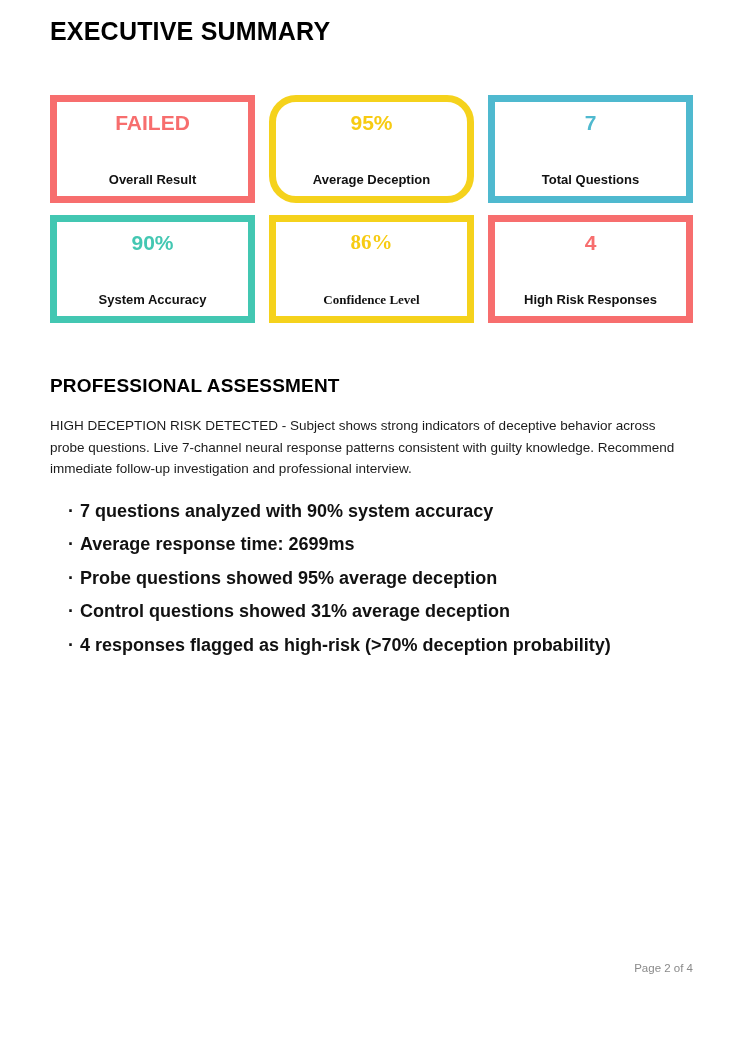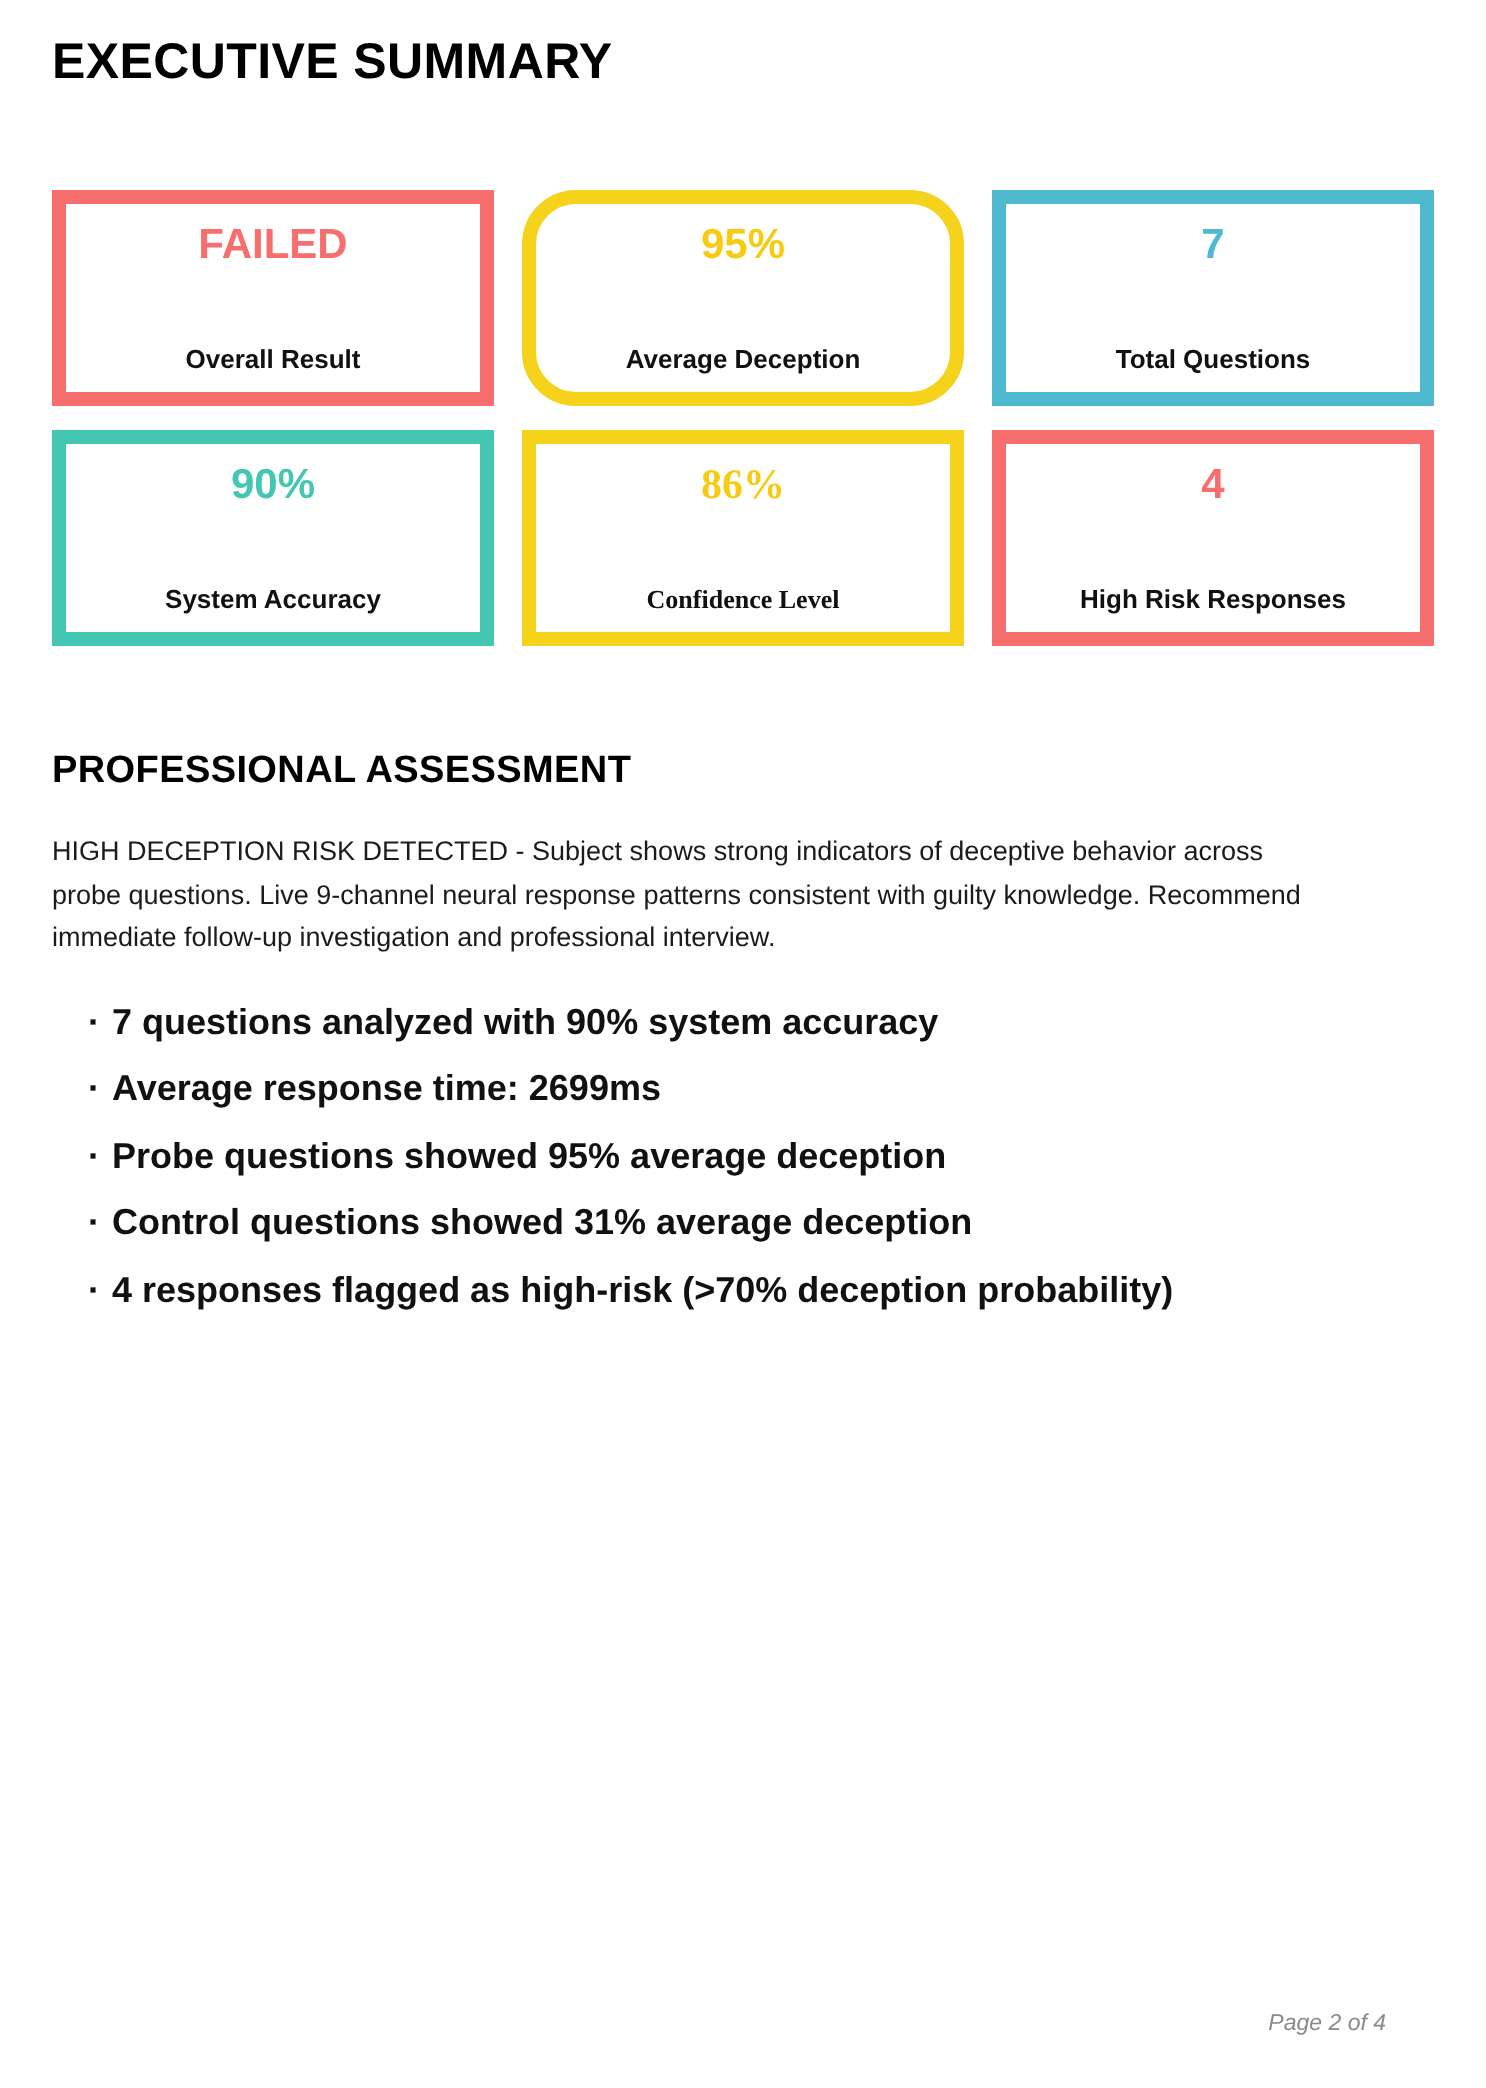--- a/index.html
+++ b/index.html
@@ -9,21 +9,21 @@
   }
   body {
     width: 743px;
     height: 1044px;
     position: relative;
     font-family: "Liberation Sans", sans-serif;
     color: #111111;
     overflow: hidden;
   }
   .content {
-    padding: 0 26px;
+    padding: 0 50px;
   }
   .page-title {
     margin: 0;
     padding-top: 17px;
     font-size: 25px;
     font-weight: bold;
     color: #000000;
     letter-spacing: 0.2px;
   }
   .stats-grid {
@@ -88,24 +88,23 @@
     margin-bottom: 15.5px;
     white-space: nowrap;
   }
   .bullet-glyph {
     display: inline-block;
     margin-right: 6px;
   }
   .page-footer {
     position: absolute;
     right: 50px;
-    top: 1006px;
+    top: 962px;
     font-size: 11.5px;
     color: #8a8a8a;
-    font-style: italic;
   }
 </style>
 </head>
 <body>
 
 <div class="content">
 
   <h1 class="page-title">EXECUTIVE SUMMARY</h1>
 
   <div class="stats-grid">
@@ -129,21 +128,21 @@
       <div class="stat-value" style="color: rgb(247, 203, 18);">86%</div>
       <div class="stat-label">Confidence Level</div>
     </div>
     <div class="stat-box" style="border-color: rgb(247, 110, 110);">
       <div class="stat-value" style="color: rgb(247, 110, 110);">4</div>
       <div class="stat-label">High Risk Responses</div>
     </div>
   </div>
 
   <h2 class="section-heading assessment-heading">PROFESSIONAL ASSESSMENT</h2>
-  <p class="assessment-body">HIGH DECEPTION RISK DETECTED - Subject shows strong indicators of deceptive behavior across probe questions. Live 9-channel neural response patterns consistent with guilty knowledge. Recommend immediate follow-up investigation and professional interview.</p>
+  <p class="assessment-body">HIGH DECEPTION RISK DETECTED - Subject shows strong indicators of deceptive behavior across probe questions. Live 7-channel neural response patterns consistent with guilty knowledge. Recommend immediate follow-up investigation and professional interview.</p>
 
   <ul class="findings-list">
     <li><span class="bullet-glyph">·</span><span>7 questions analyzed with 90% system accuracy</span></li>
     <li><span class="bullet-glyph">·</span><span>Average response time: 2699ms</span></li>
     <li><span class="bullet-glyph">·</span><span>Probe questions showed 95% average deception</span></li>
     <li><span class="bullet-glyph">·</span><span>Control questions showed 31% average deception</span></li>
     <li><span class="bullet-glyph">·</span><span>4 responses flagged as high-risk (&gt;70% deception probability)</span></li>
   </ul>
 
 </div>

